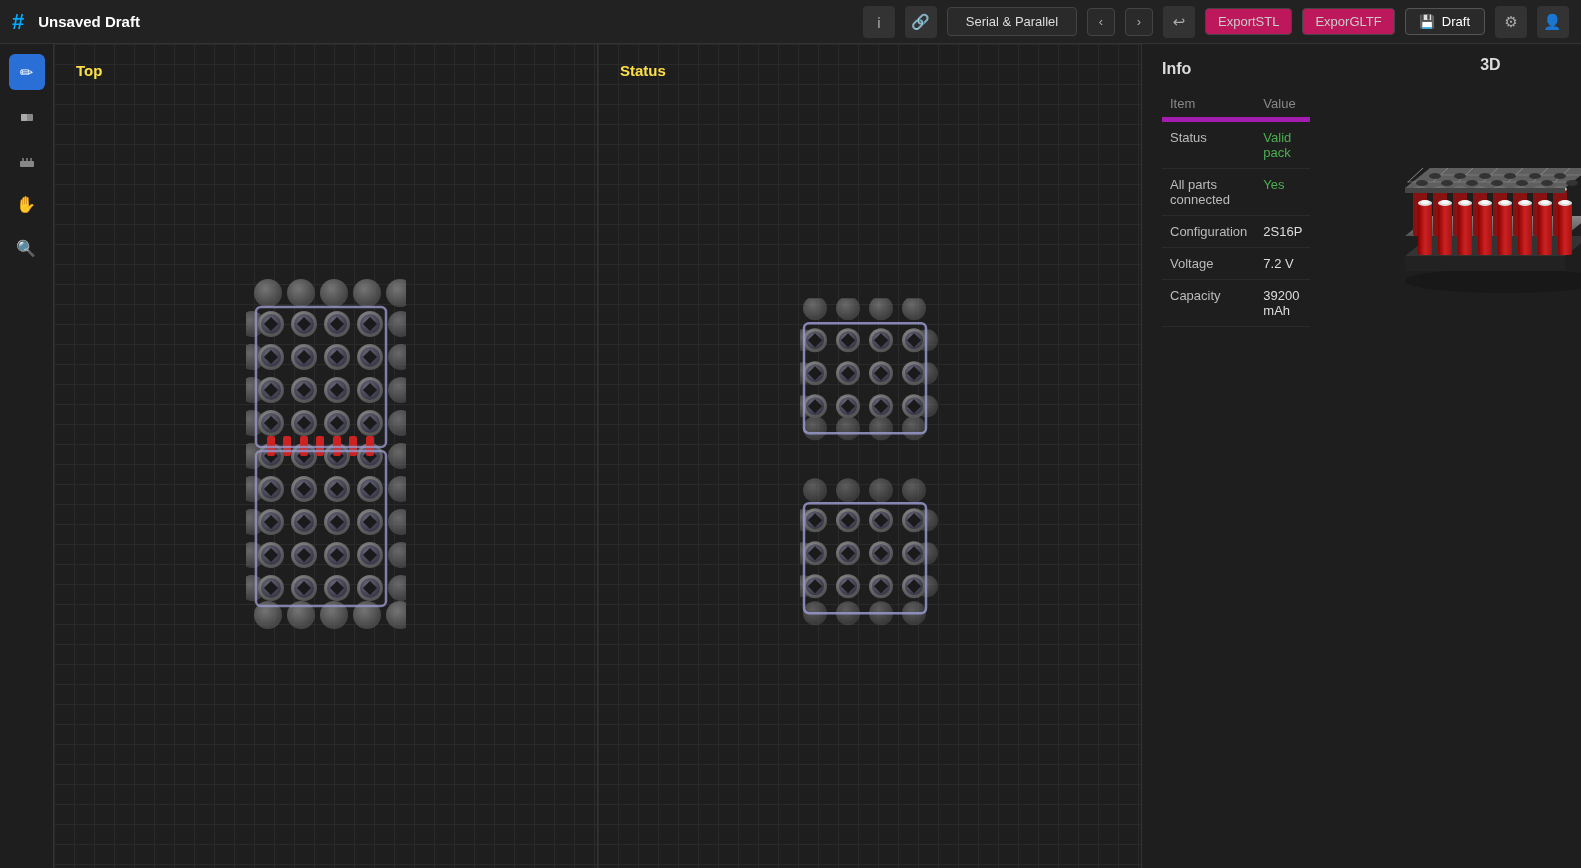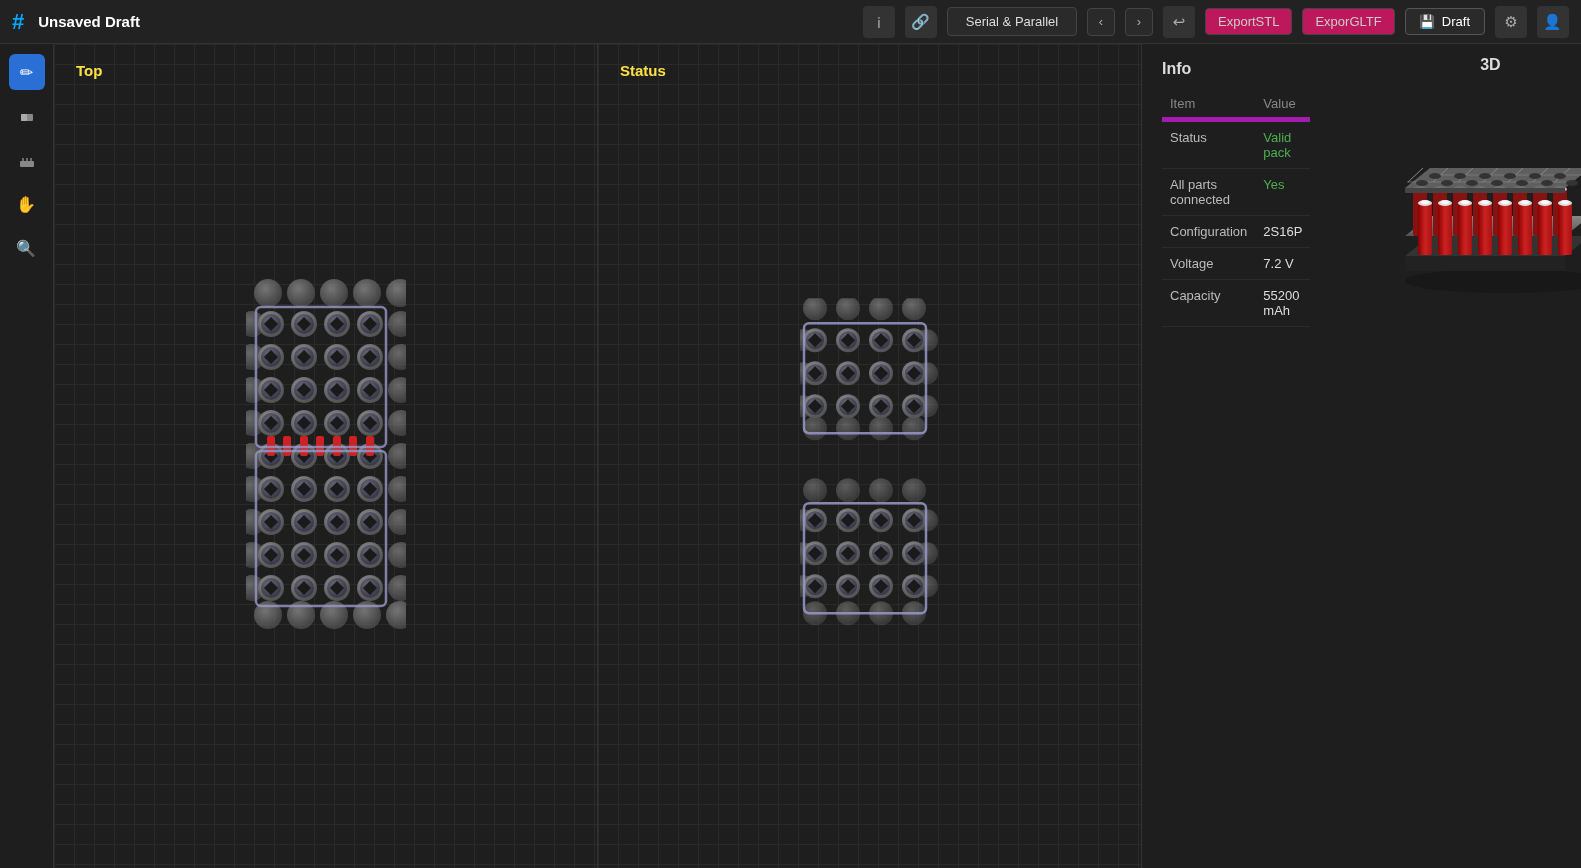--- a/index.html
+++ b/index.html
@@ -456,21 +456,21 @@
             <tr>
               <td>Configuration</td>
               <td class="value-white">2S16P</td>
             </tr>
             <tr>
               <td>Voltage</td>
               <td class="value-white">7.2 V</td>
             </tr>
             <tr>
               <td>Capacity</td>
-              <td class="value-white">55200 mAh</td>
+              <td class="value-white">39200 mAh</td>
             </tr>
           </tbody>
       </table>
     </div>
 
     <div class="divider" style="margin: 12px 0;"></div>
 
     <div class="three-d-section">
       <div class="section-title">3D</div>
       <div class="three-d-content">

